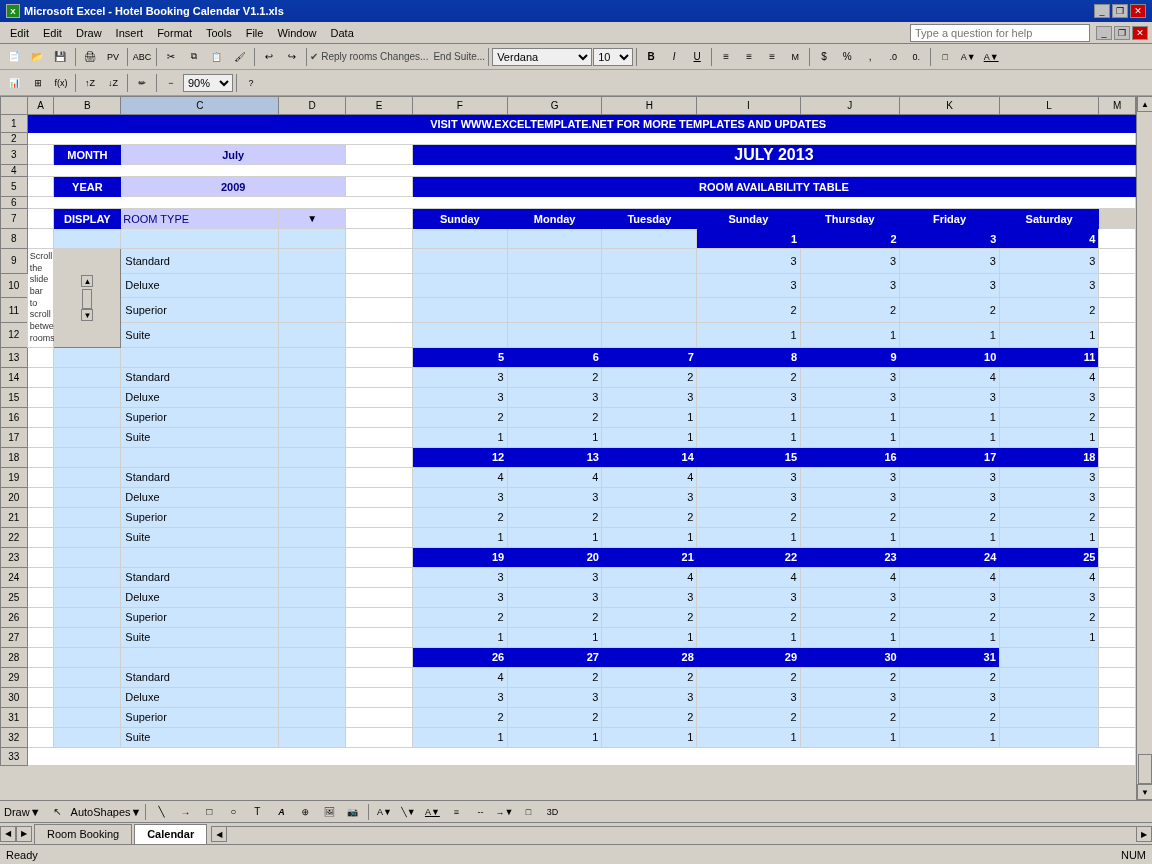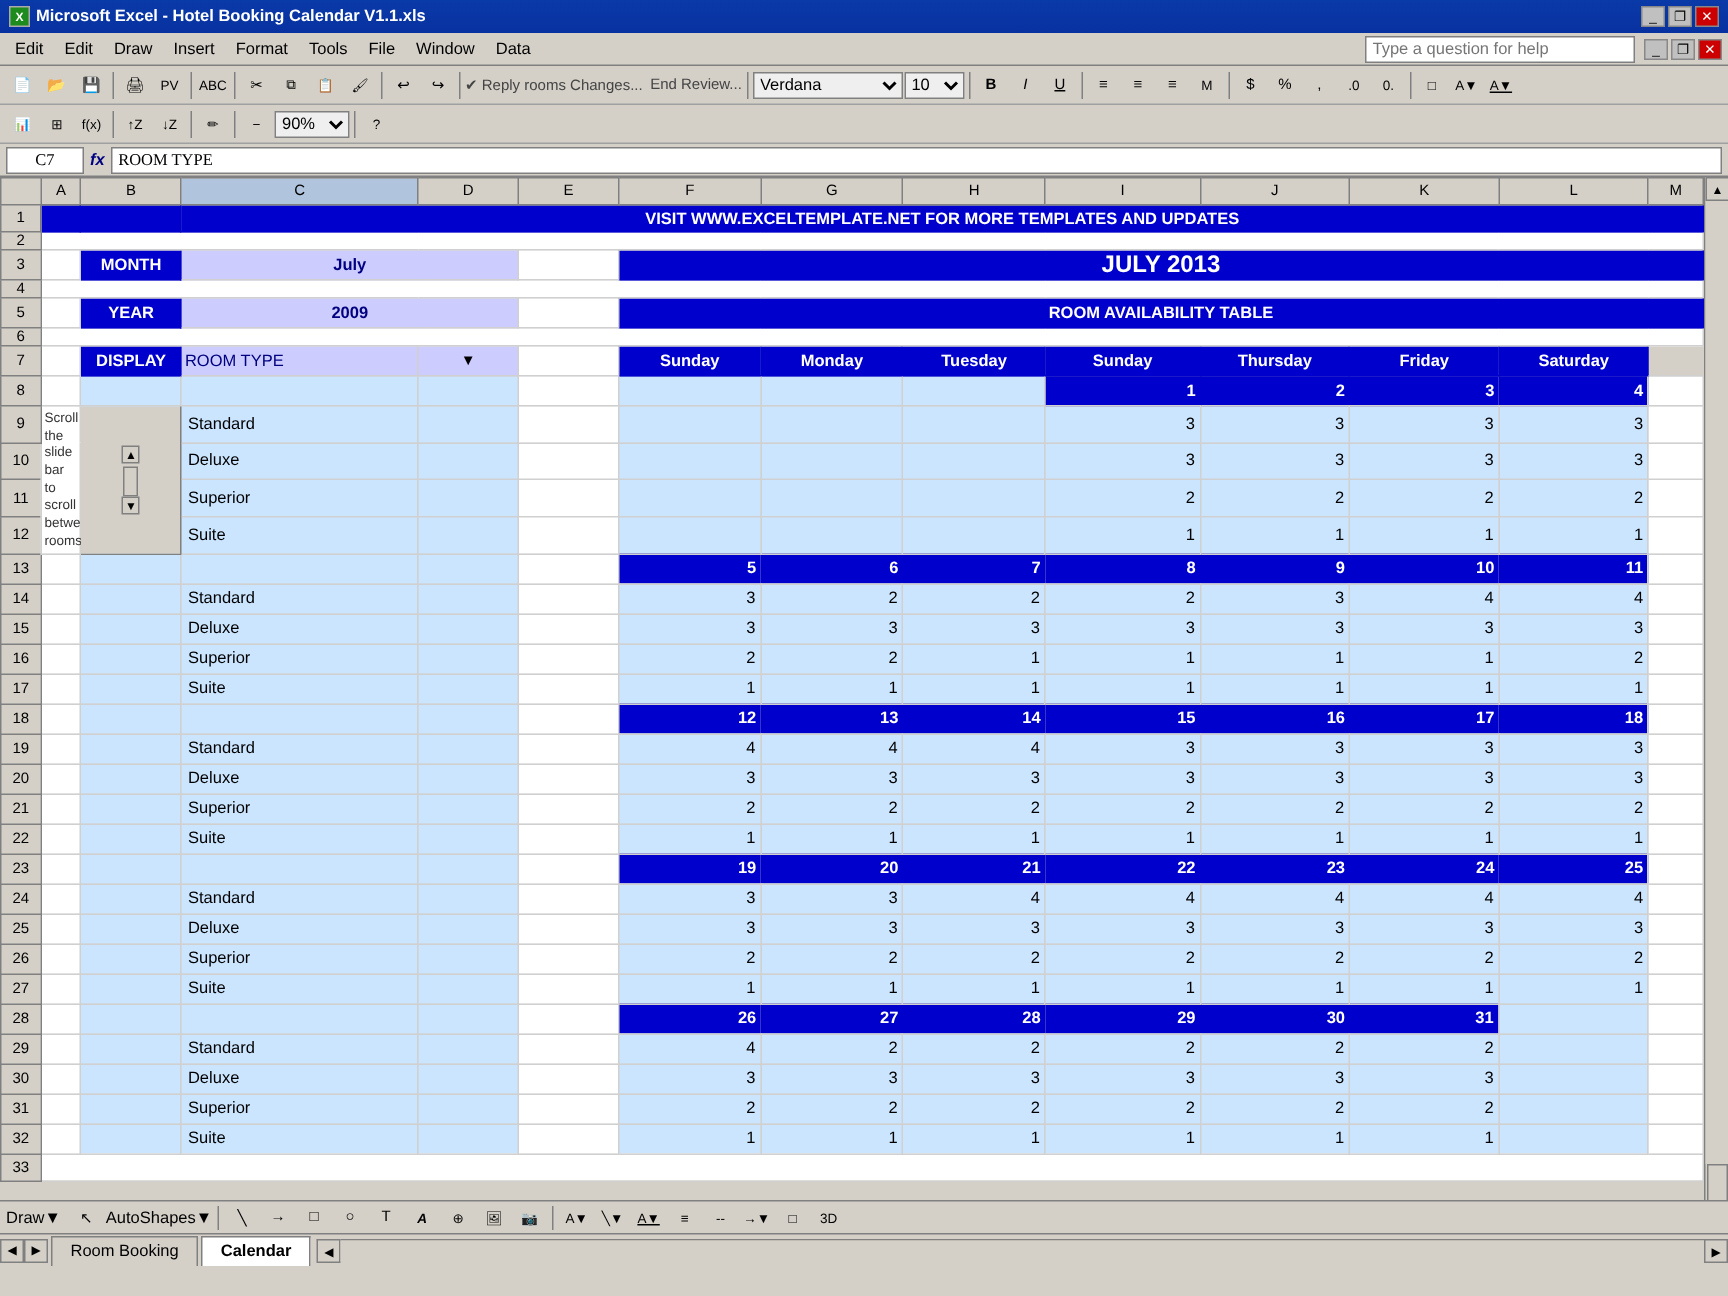--- a/index.html
+++ b/index.html
@@ -108,21 +108,21 @@
     <div class="tb-sep"></div>
     <button class="tb-btn">✂</button>
     <button class="tb-btn" style="font-size:9px;">⧉</button>
     <button class="tb-btn" style="font-size:9px;">📋</button>
     <button class="tb-btn" style="font-size:9px;">🖌</button>
     <div class="tb-sep"></div>
     <button class="tb-btn">↩</button>
     <button class="tb-btn">↪</button>
     <div class="tb-sep"></div>
     <span style="font-size:10px;color:#444;">✔ Reply rooms Changes...</span>
-    <span style="font-size:10px;color:#444;margin-left:4px;">End Review...</span>
+    <span style="font-size:10px;color:#444;margin-left:4px;">End Suite...</span>
     <div class="tb-sep"></div>
     <select style="height:18px;font-size:11px;width:100px;border:1px solid #808080;">
       <option>Verdana</option>
     </select>
     <select style="height:18px;font-size:11px;width:40px;border:1px solid #808080;">
       <option>10</option>
     </select>
     <div class="tb-sep"></div>
     <button class="tb-btn" style="font-weight:bold;">B</button>
     <button class="tb-btn" style="font-style:italic;">I</button>
@@ -155,25 +155,20 @@
     <button class="tb-btn" style="font-size:9px;">✏</button>
     <div class="tb-sep"></div>
     <button class="tb-btn" style="font-size:9px;">−</button>
     <select style="height:18px;font-size:11px;width:50px;border:1px solid #808080;">
       <option>90%</option>
     </select>
     <div class="tb-sep"></div>
     <button class="tb-btn" style="font-size:9px;">?</button>
   </div>
 
-  <div class="formula-bar">
-    <input class="cell-ref" type="text" value="C7" style="width: 52px; height: 18px; font-size: 11px; font-family: Verdana;">
-    <span style="font-style:italic;font-weight:bold;color:#000080;">fx</span>
-    <input class="formula-input" type="text" value="ROOM TYPE" style="flex: 1 1 0%; height: 18px; font-size: 11px; font-family: Verdana; border: 1px solid rgb(128, 128, 128); padding: 0px 4px;">
-  </div>
 
   <div style="position:relative; display:flex; flex-direction:column; height: calc(864px - 22px - 22px - 26px - 26px - 22px - 22px - 20px);">
 
     <div style="display:flex; flex:1; overflow:hidden;">
 
       <div style="flex:1; overflow:hidden;">
         <table style="border-collapse:collapse; table-layout:fixed; width:100%;">
 
           <colgroup>
             <col style="width:22px">
@@ -728,14 +723,18 @@
     <div style="padding:2px 12px;border:1px solid #808080;border-bottom:none;font-size:11px;cursor:pointer;background:#d4d0c8;margin-left:2px;height:20px;display:flex;align-items:center;">Room Booking</div>
     <div style="padding:2px 12px;border:1px solid #808080;border-bottom:none;font-size:11px;cursor:pointer;background:white;font-weight:bold;margin-left:2px;height:20px;display:flex;align-items:center;">Calendar</div>
 
     <div style="flex:1;height:16px;background:#d4d0c8;border-top:1px solid #808080;margin-left:4px;display:flex;align-items:center;">
       <div style="width:16px;height:16px;background:#d4d0c8;border:1px solid #808080;font-size:8px;text-align:center;line-height:16px;cursor:pointer;">◀</div>
       <div style="flex:1;height:14px;background:#d4d0c8;"></div>
       <div style="width:16px;height:16px;background:#d4d0c8;border:1px solid #808080;font-size:8px;text-align:center;line-height:16px;cursor:pointer;">▶</div>
     </div>
   </div>
 
+  <div style="background:#d4d0c8;border-top:1px solid #808080;padding:2px 6px;display:flex;align-items:center;justify-content:space-between;height:20px;font-size:11px;position:absolute;bottom:0;left:0;right:0;">
+    <span>Ready</span>
+    <span>NUM</span>
+  </div>
 
 </div>
 
 </body></html>

